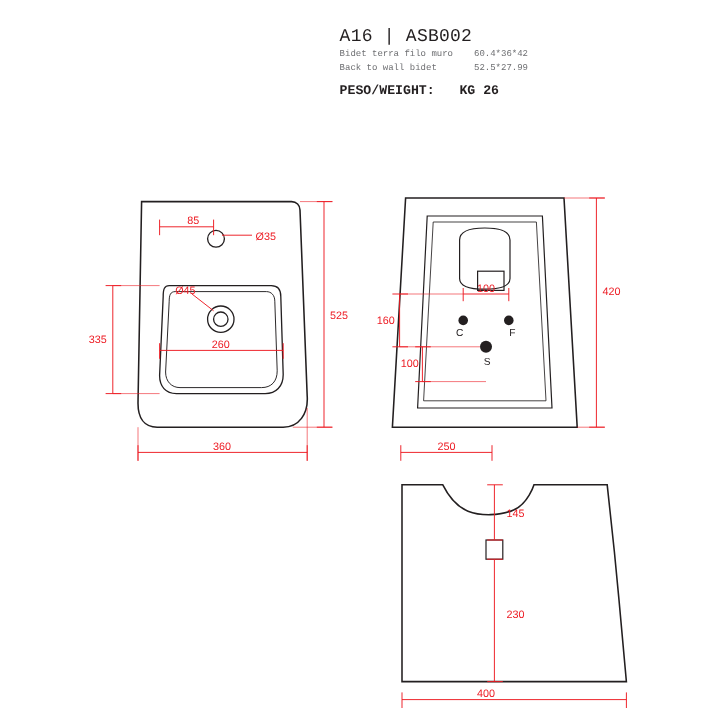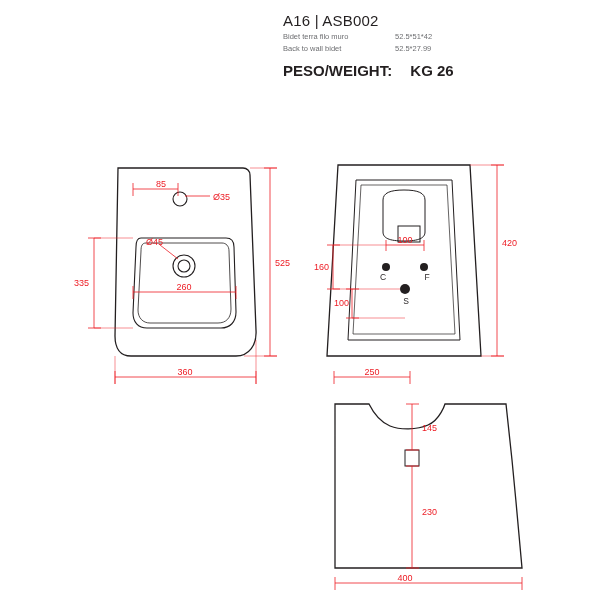--- a/index.html
+++ b/index.html
@@ -17,61 +17,62 @@
   }
   #sheet {
     position: absolute;
     left: 0; top: 0;
     width: 600px;
     height: 600px;
   }
   .hdr {
     position: absolute;
     left: 283px;
-    top: 12px;
+    top: 22px;
     width: 300px;
+    font-family: Liberation Mono, monospace;
   }
   .hdr-title {
     font-size: 15px;
     letter-spacing: 0.2px;
     color: #231f20;
     white-space: nowrap;
   }
   .hdr-row {
     display: flex;
     font-size: 7.5px;
     color: #6d6e71;
     margin-top: 3px;
     white-space: nowrap;
   }
   .hdr-row .lbl { width: 112px; }
   .hdr-row .val { }
   .hdr-weight {
     margin-top: 9px;
-    font-size: 15px;
+    font-size: 11px;
     font-weight: bold;
     color: #231f20;
     white-space: nowrap;
   }
   .hdr-weight .kg {
     margin-left: 14px;
   }
   svg { display: block; }
   text {
     font-family: "Liberation Sans", sans-serif;
   }
 </style>
 </head>
 <body>
 
 <div class="hdr">
   <div class="hdr-title">A16 | ASB002</div>
   <div class="hdr-row">
     <span class="lbl">Bidet terra filo muro</span>
-    <span class="val">52.5*51*42</span>
+    <span class="val">60.4*36*42</span>
   </div>
   <div class="hdr-row">
     <span class="lbl">Back to wall bidet</span>
     <span class="val">52.5*27.99</span>
   </div>
   <div class="hdr-weight">
     <span>PESO/WEIGHT:</span>
     <span class="kg">KG 26</span>
   </div>
 </div>

